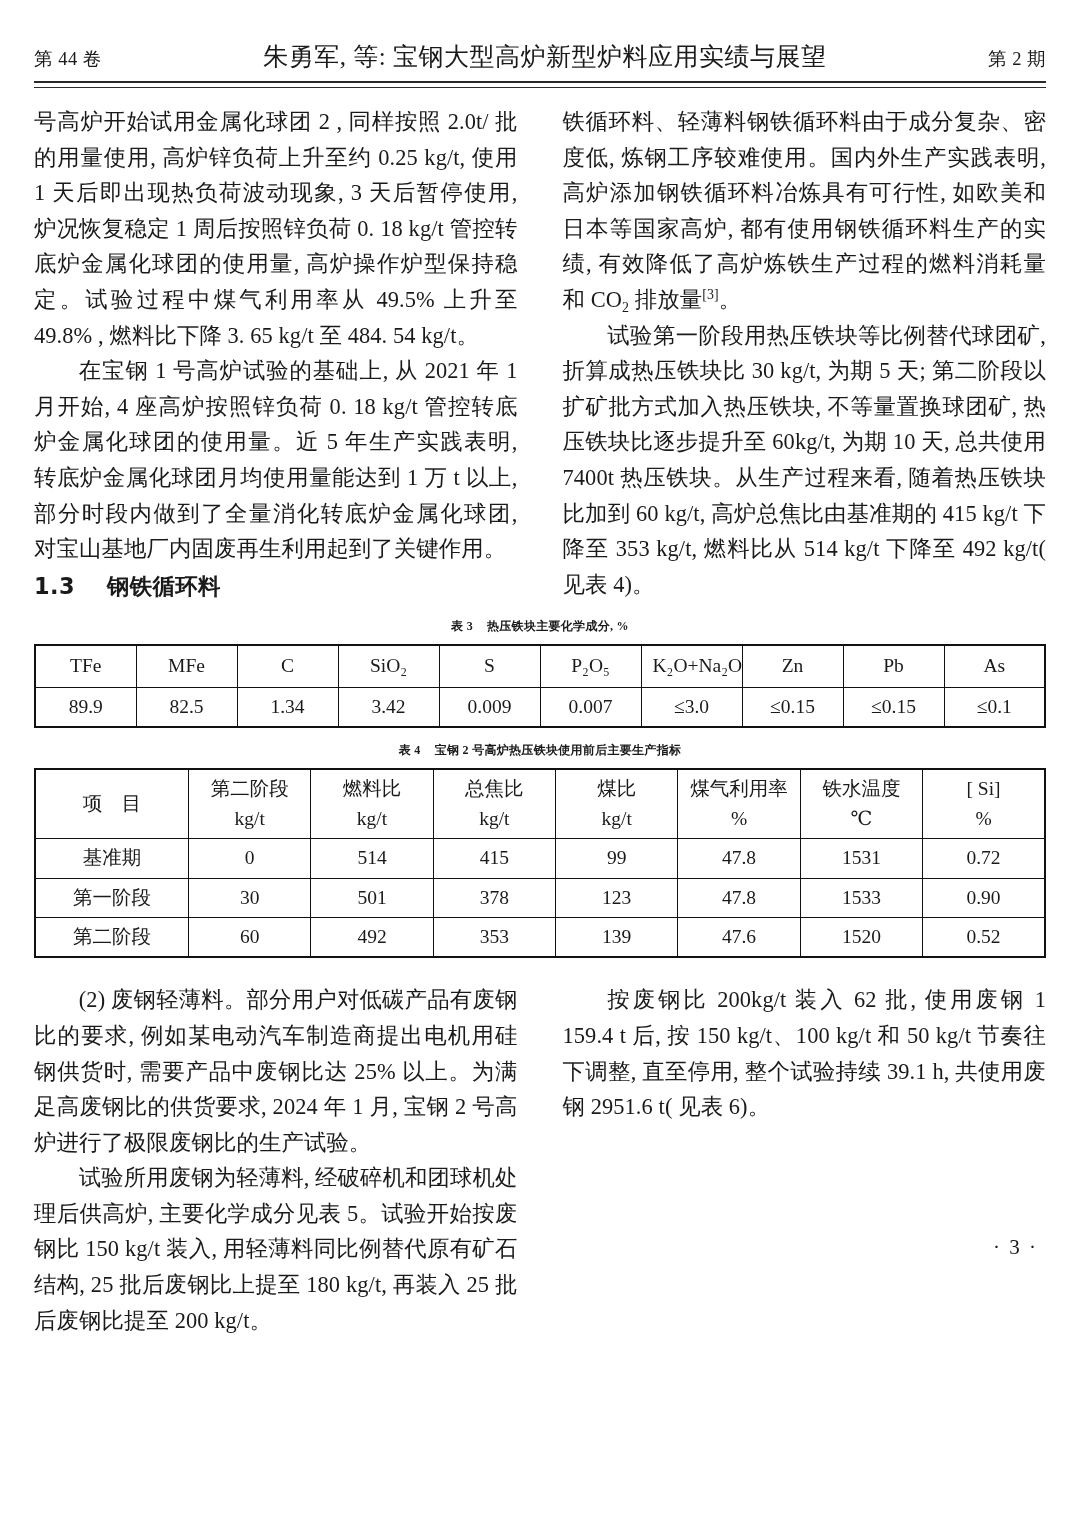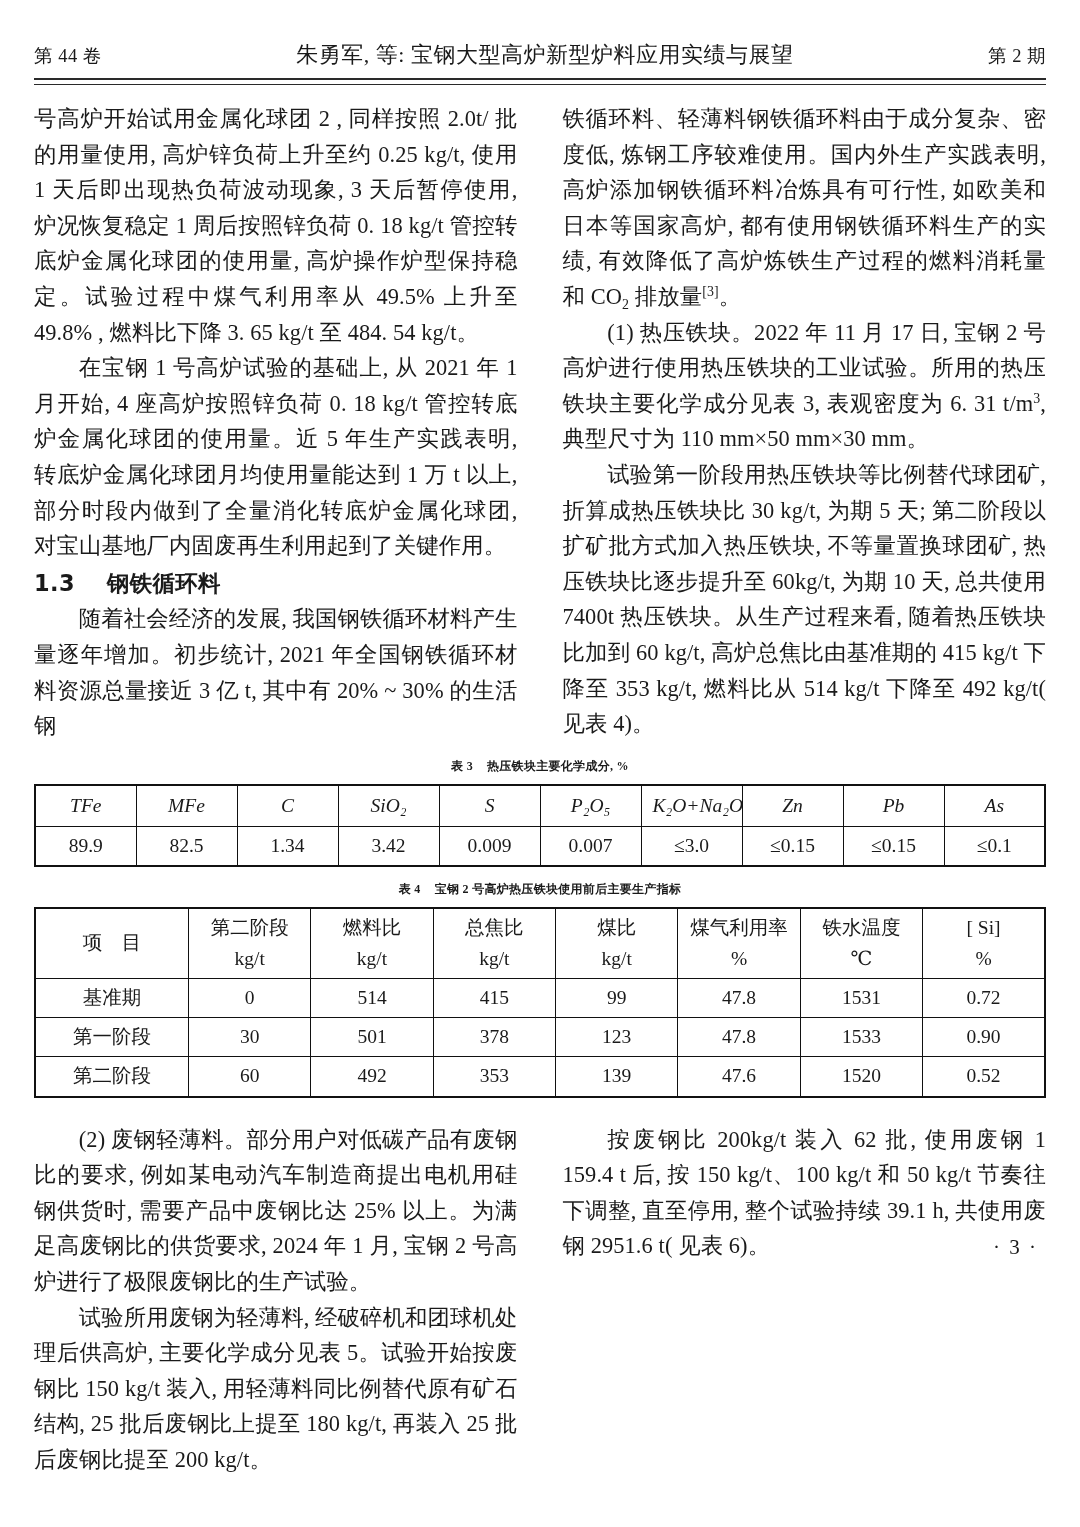--- a/index.html
+++ b/index.html
@@ -28,21 +28,21 @@
     display: flex;
     align-items: baseline;
     justify-content: space-between;
     padding-top: 40px;
     font-size: 18.5px;
     letter-spacing: 0.5px;
   }
   .runhead .rh-center {
     flex: 1;
     text-align: center;
-    font-size: 22px;
+    font-size: 25px;
   }
   .runhead .rh-side { white-space: nowrap; }
   .rule-double {
     margin-top: 8px;
     border-top: 2.4px solid #2a2a2a;
     height: 4px;
     border-bottom: 1.1px solid #2a2a2a;
   }
 
   
@@ -94,21 +94,21 @@
   table.data td, table.data th {
     border: 1px solid #111;
     text-align: center;
     font-weight: normal;
     padding: 6px 2px;
     line-height: 1.35;
   }
   table.data.framed {
     border: 2.2px solid #111;
   }
-  table.data .hcell { padding: 7px 11px; font-style: italic; }
+  table.data .hcell { padding: 7px 11px; }
   table.data .twoline { padding: 4px 2px; line-height: 1.55; }
   .t4-itemcol { width: 148px; }
 
   
   .pagefoot {
     position: absolute;
     right: 42px;
     bottom: 26px;
     font-size: 21px;
     letter-spacing: 2px;
@@ -126,26 +126,24 @@
   </div>
   <div class="rule-double"></div>
 
   <div class="cols">
     <div class="col">
       <p class="body noindent">号高炉开始试用金属化球团 2 , 同样按照 2.0t/ 批的用量使用, 高炉锌负荷上升至约 0.25 kg/t, 使用 1 天后即出现热负荷波动现象, 3 天后暂停使用, 炉况恢复稳定 1 周后按照锌负荷 0. 18 kg/t 管控转底炉金属化球团的使用量, 高炉操作炉型保持稳定。试验过程中煤气利用率从 49.5% 上升至 49.8% , 燃料比下降 3. 65 kg/t 至 484. 54 kg/t。</p>
       <p class="body">在宝钢 1 号高炉试验的基础上, 从 2021 年 1 月开始, 4 座高炉按照锌负荷 0. 18 kg/t 管控转底炉金属化球团的使用量。近 5 年生产实践表明, 转底炉金属化球团月均使用量能达到 1 万 t 以上, 部分时段内做到了全量消化转底炉金属化球团, 对宝山基地厂内固废再生利用起到了关键作用。</p>
       <h3 class="sechead">
         <span class="num">1.3</span><span>钢铁循环料</span>
       </h3>
-      <p class="body">随着社会经济的发展, 我国钢铁循环材料产生量逐年增加。初步统计, 2021 年全国钢铁循环材料资源总量接近 3 亿 t, 其中有 20% ~ 30% 的生活钢</p>
     </div>
 
     <div class="col">
       <p class="body noindent"><span>铁循环料、轻薄料钢铁循环料由于成分复杂、密度低, 炼钢工序较难使用。国内外生产实践表明, 高炉添加钢铁循环料冶炼具有可行性, 如欧美和日本等国家高炉, 都有使用钢铁循环料生产的实绩, 有效降低了高炉炼铁生产过程的燃料消耗量和 CO</span><sub>2</sub><span> 排放量</span><sup>[3]</sup><span>。</span></p>
-      <p class="body"><span>(1) 热压铁块。2022 年 11 月 17 日, 宝钢 2 号高炉进行使用热压铁块的工业试验。所用的热压铁块主要化学成分见表 3, 表观密度为 6. 31 t/m</span><sup>3</sup><span>, 典型尺寸为 110 mm×50 mm×30 mm。</span></p>
       <p class="body">试验第一阶段用热压铁块等比例替代球团矿, 折算成热压铁块比 30 kg/t, 为期 5 天; 第二阶段以扩矿批方式加入热压铁块, 不等量置换球团矿, 热压铁块比逐步提升至 60kg/t, 为期 10 天, 总共使用 7400t 热压铁块。从生产过程来看, 随着热压铁块比加到 60 kg/t, 高炉总焦比由基准期的 415 kg/t 下降至 353 kg/t, 燃料比从 514 kg/t 下降至 492 kg/t( 见表 4)。</p>
     </div>
   </div>
 
   <div class="table-block">
     <div class="table-caption">
       <span class="cap-num">表 3</span><span>热压铁块主要化学成分, %</span>
     </div>
     <table class="data framed">
       <thead>

